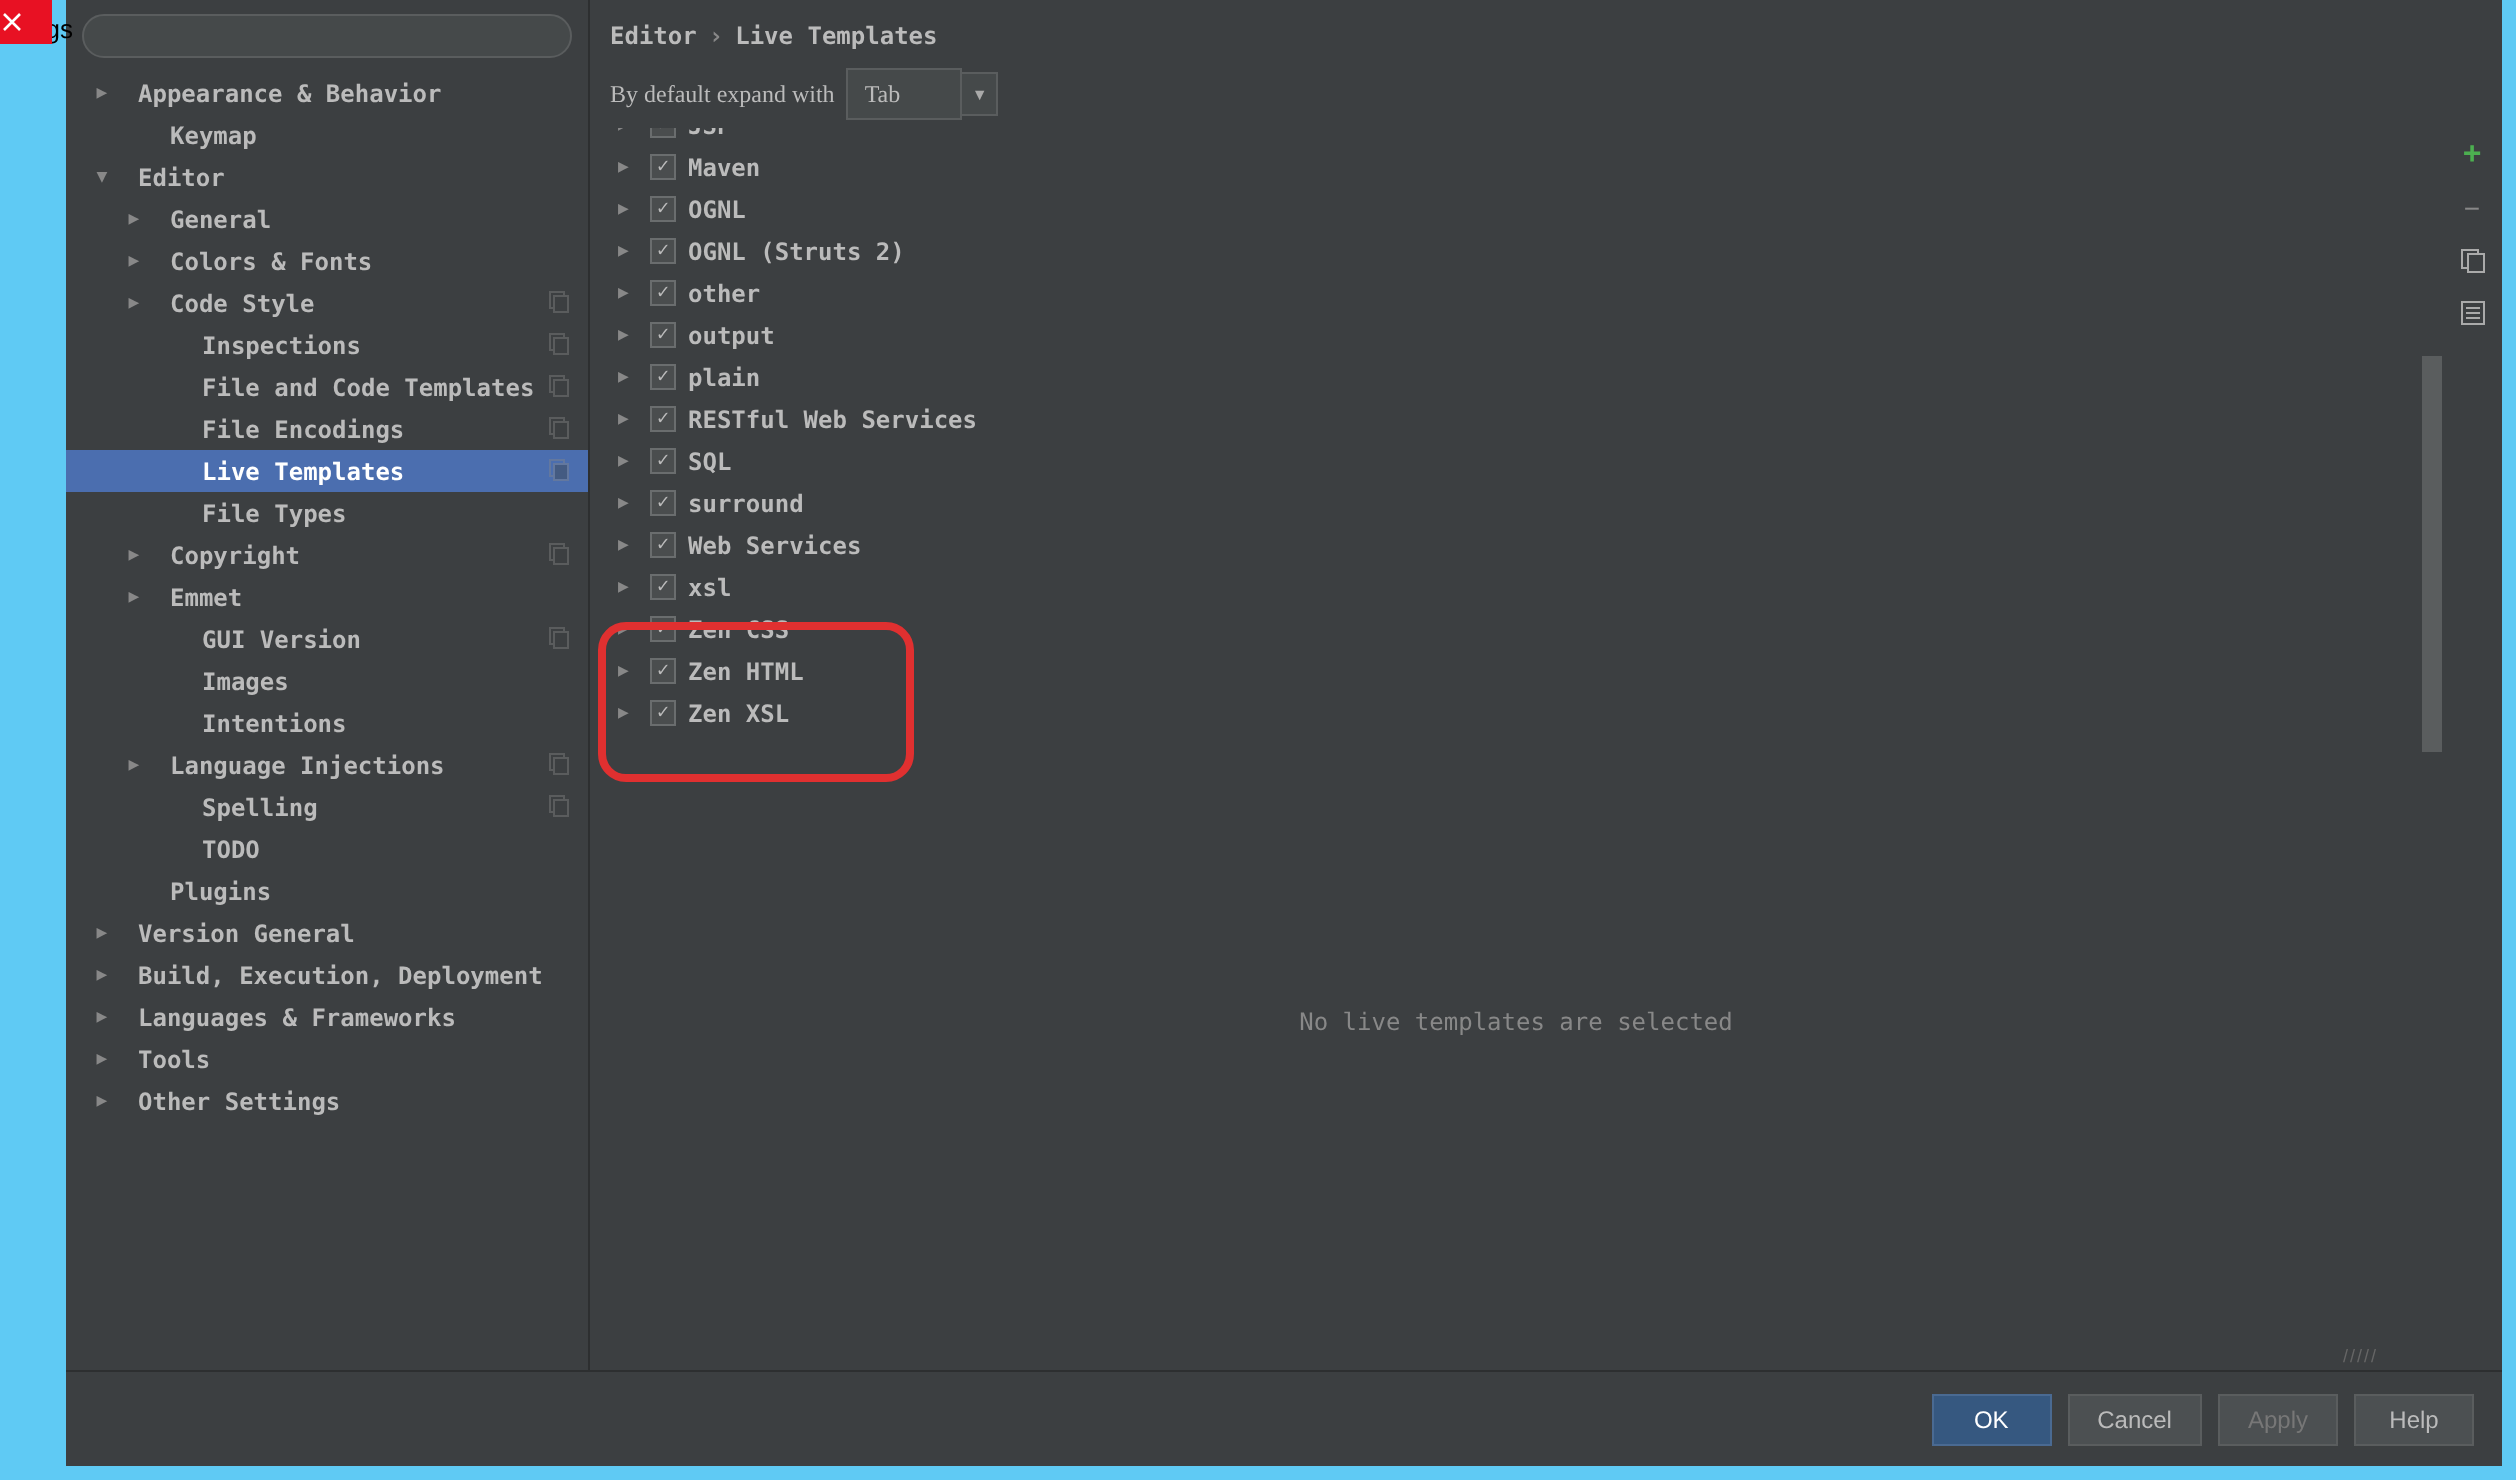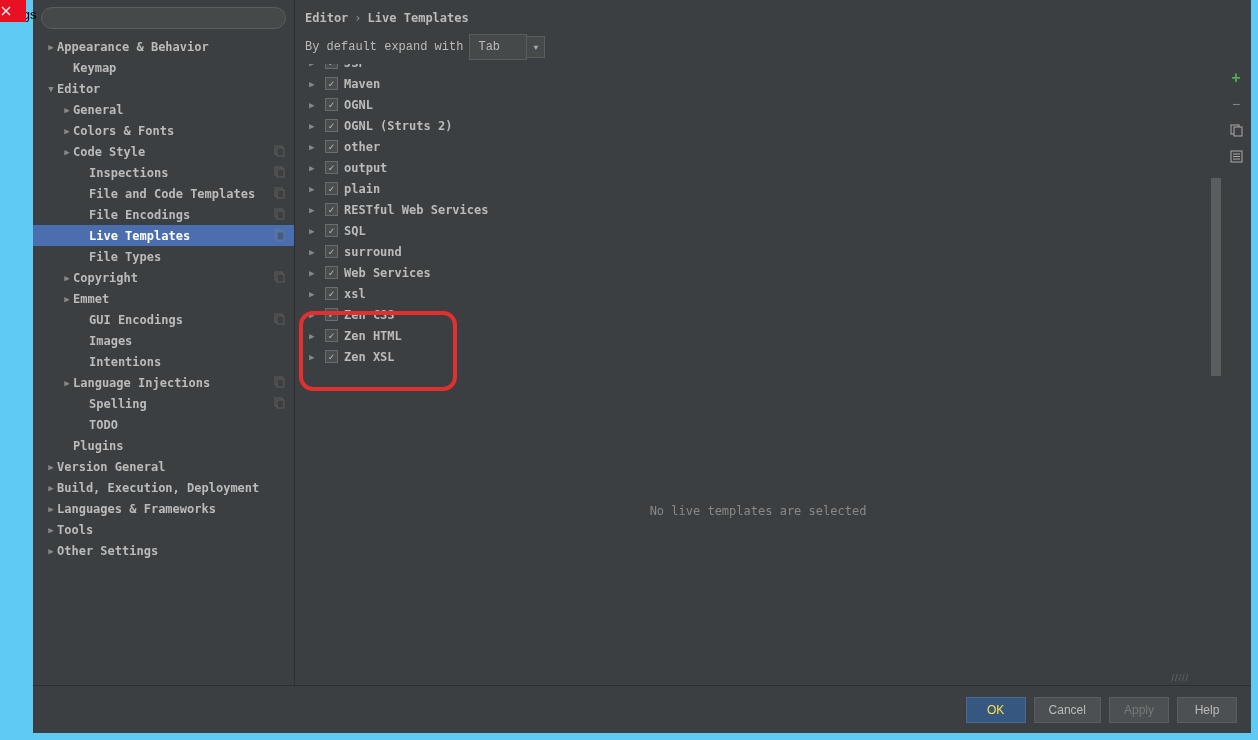--- a/index.html
+++ b/index.html
@@ -13,51 +13,51 @@
 .main-area { flex: 1; display: flex; overflow: hidden; }
 .sidebar { width: 262px; background: #3c3f41; border-right: 1px solid #2d2f30; display: flex; flex-direction: column; }
 .search-row { padding: 7px 8px; }
 .search-input { width: 100%; height: 22px; background: #45494a; border: 1px solid #5a5d5e; border-radius: 11px; padding: 0 8px 0 24px; color: #bbb; outline: none; position: relative; }
 .search-wrap { position: relative; }
 .search-icon { position: absolute; left: 8px; top: 50%; transform: translateY(-50%); color: #888; font-size: 11px; pointer-events: none; }
 .tree { flex: 1; overflow-y: auto; color: #bbbbbb; font-family: Consolas, monospace; font-size: 12px; }
 .tree-item { display: flex; align-items: center; height: 21px; padding-left: 6px; cursor: pointer; white-space: nowrap; }
 .tree-item.selected { background: #4b6eaf; color: #fff; }
 .tree-arrow { width: 12px; display: inline-flex; justify-content: center; color: #888; font-size: 9px; }
-.tree-label { margin-left: 0; font-weight: bold; }
+.tree-label { margin-left: 12px; font-weight: bold; }
 .tree-item.level-0 { padding-left: 12px; }
 .tree-item.level-1 { padding-left: 28px; }
 .tree-item.level-2 { padding-left: 44px; }
 .tree-item .spacer { flex: 1; }
 .tree-item .copy-icon { width: 14px; height: 14px; margin-right: 6px; opacity: 0.4; }
 .right-panel { flex: 1; display: flex; flex-direction: column; background: #3c3f41; }
 .breadcrumb { height: 30px; display: flex; align-items: center; padding: 14px 10px 8px 10px; color: #bbbbbb; font-family: Consolas, monospace; font-size: 12px; font-weight: bold; }
 .breadcrumb .sep { margin: 0 6px; color: #888; }
-.expand-row { height: 34px; display: flex; align-items: center; padding: 0 10px; color: #bbbbbb; font-family: Liberation Mono, monospace; font-size: 12px; gap: 6px; }
+.expand-row { height: 34px; display: flex; align-items: center; padding: 0 10px; color: #bbbbbb; font-family: Liberation Serif, serif; font-size: 12px; gap: 6px; }
 .combo { display: flex; align-items: center; }
 .combo-val { border: 1px solid #5a5d5e; background: #45494a; height: 22px; padding: 12px 8px; display: flex; align-items: center; min-width: 58px; color: #bbb; }
 .combo-btn { border: 1px solid #5a5d5e; border-left: none; background: #45494a; height: 22px; width: 18px; display: flex; align-items: center; justify-content: center; color: #aaa; font-size: 8px; }
 .templates-panel { flex: 1; display: flex; position: relative; }
 .templates-list { flex: 1; position: relative; overflow: hidden; }
 .templates-inner { position: absolute; inset: 0; overflow: hidden; }
 .tmpl-item { display: flex; align-items: center; height: 21px; padding-left: 14px; color: #bbbbbb; font-family: Consolas, monospace; font-size: 12px; font-weight: bold; cursor: pointer; }
 .tmpl-item.partial { margin-top: -12px; }
 .tmpl-arrow { width: 10px; color: #888; font-size: 9px; margin-right: 6px; }
 .tmpl-check { width: 13px; height: 13px; border: 1px solid #6a6d6e; background: #4a4d4e; margin-right: 6px; display: flex; align-items: center; justify-content: center; position: relative; }
 .tmpl-check::after { content: "✓"; color: #bbb; font-size: 10px; line-height: 1; }
 .scrollbar-track { position: absolute; right: 0; top: 0; bottom: 0; width: 10px; background: #3c3f41; }
 .scrollbar-thumb { position: absolute; right: 0; top: 114px; width: 10px; height: 198px; background: #5a5d5e; border-radius: 0; }
 .side-toolbar { width: 30px; background: #3c3f41; display: flex; flex-direction: column; align-items: center; padding-top: 6px; gap: 10px; }
 .tb-icon { width: 16px; height: 16px; display: flex; align-items: center; justify-content: center; color: #888; cursor: pointer; font-size: 14px; }
 .tb-icon.add { color: #4caf50; font-weight: bold; font-size: 16px; }
 .highlight-box { position: absolute; border: 4px solid #e03030; border-radius: 14px; pointer-events: none; }
 .no-selection { position: absolute; top: 440px; left: 0; right: 30px; text-align: center; color: #888; font-family: Consolas, monospace; font-size: 12px; }
 .footer { height: 48px; background: #3c3f41; border-top: 1px solid #2d2f30; display: flex; align-items: center; justify-content: flex-end; padding: 0 14px; gap: 8px; }
 .btn { height: 26px; min-width: 60px; padding: 0 14px; background: #4c5052; border: 1px solid #5a5d5e; color: #bbbbbb; font-size: 12px; display: flex; align-items: center; justify-content: center; cursor: pointer; }
-.btn.primary { background: #365880; border-color: #4a6a92; color: #fde047; }
+.btn.primary { background: #365880; border-color: #4a6a92; color: #ffffff; }
 .btn.disabled { color: #777; cursor: default; }
 .resize-grip { position: absolute; right: 32px; bottom: 2px; color: #666; font-size: 9px; letter-spacing: 1px; }
 </style>
 </head>
 <body>
 
 <div class="window">
   <div class="titlebar">
     <div class="titlebar-icon">
       <svg width="16" height="16" viewBox="0 0 16 16">
@@ -173,21 +173,21 @@
                   <rect x="3" y="3" width="7" height="8" fill="#3c3f41" stroke="#888" stroke-width="1"></rect>
                 </svg></span>
             </div>
             <div class="tree-item level-1">
               <span class="tree-arrow">▶</span>
               <span class="tree-label">Emmet</span>
               <span class="spacer"></span>
             </div>
             <div class="tree-item level-2">
               <span class="tree-arrow"></span>
-              <span class="tree-label">GUI Encodings</span>
+              <span class="tree-label">GUI Version</span>
               <span class="spacer"></span>
               <span class="copy-icon"><svg width="12" height="12" viewBox="0 0 12 12">
                   <rect x="1" y="1" width="7" height="8" fill="none" stroke="#888" stroke-width="1"></rect>
                   <rect x="3" y="3" width="7" height="8" fill="#3c3f41" stroke="#888" stroke-width="1"></rect>
                 </svg></span>
             </div>
             <div class="tree-item level-2">
               <span class="tree-arrow"></span>
               <span class="tree-label">Images</span>
               <span class="spacer"></span>

